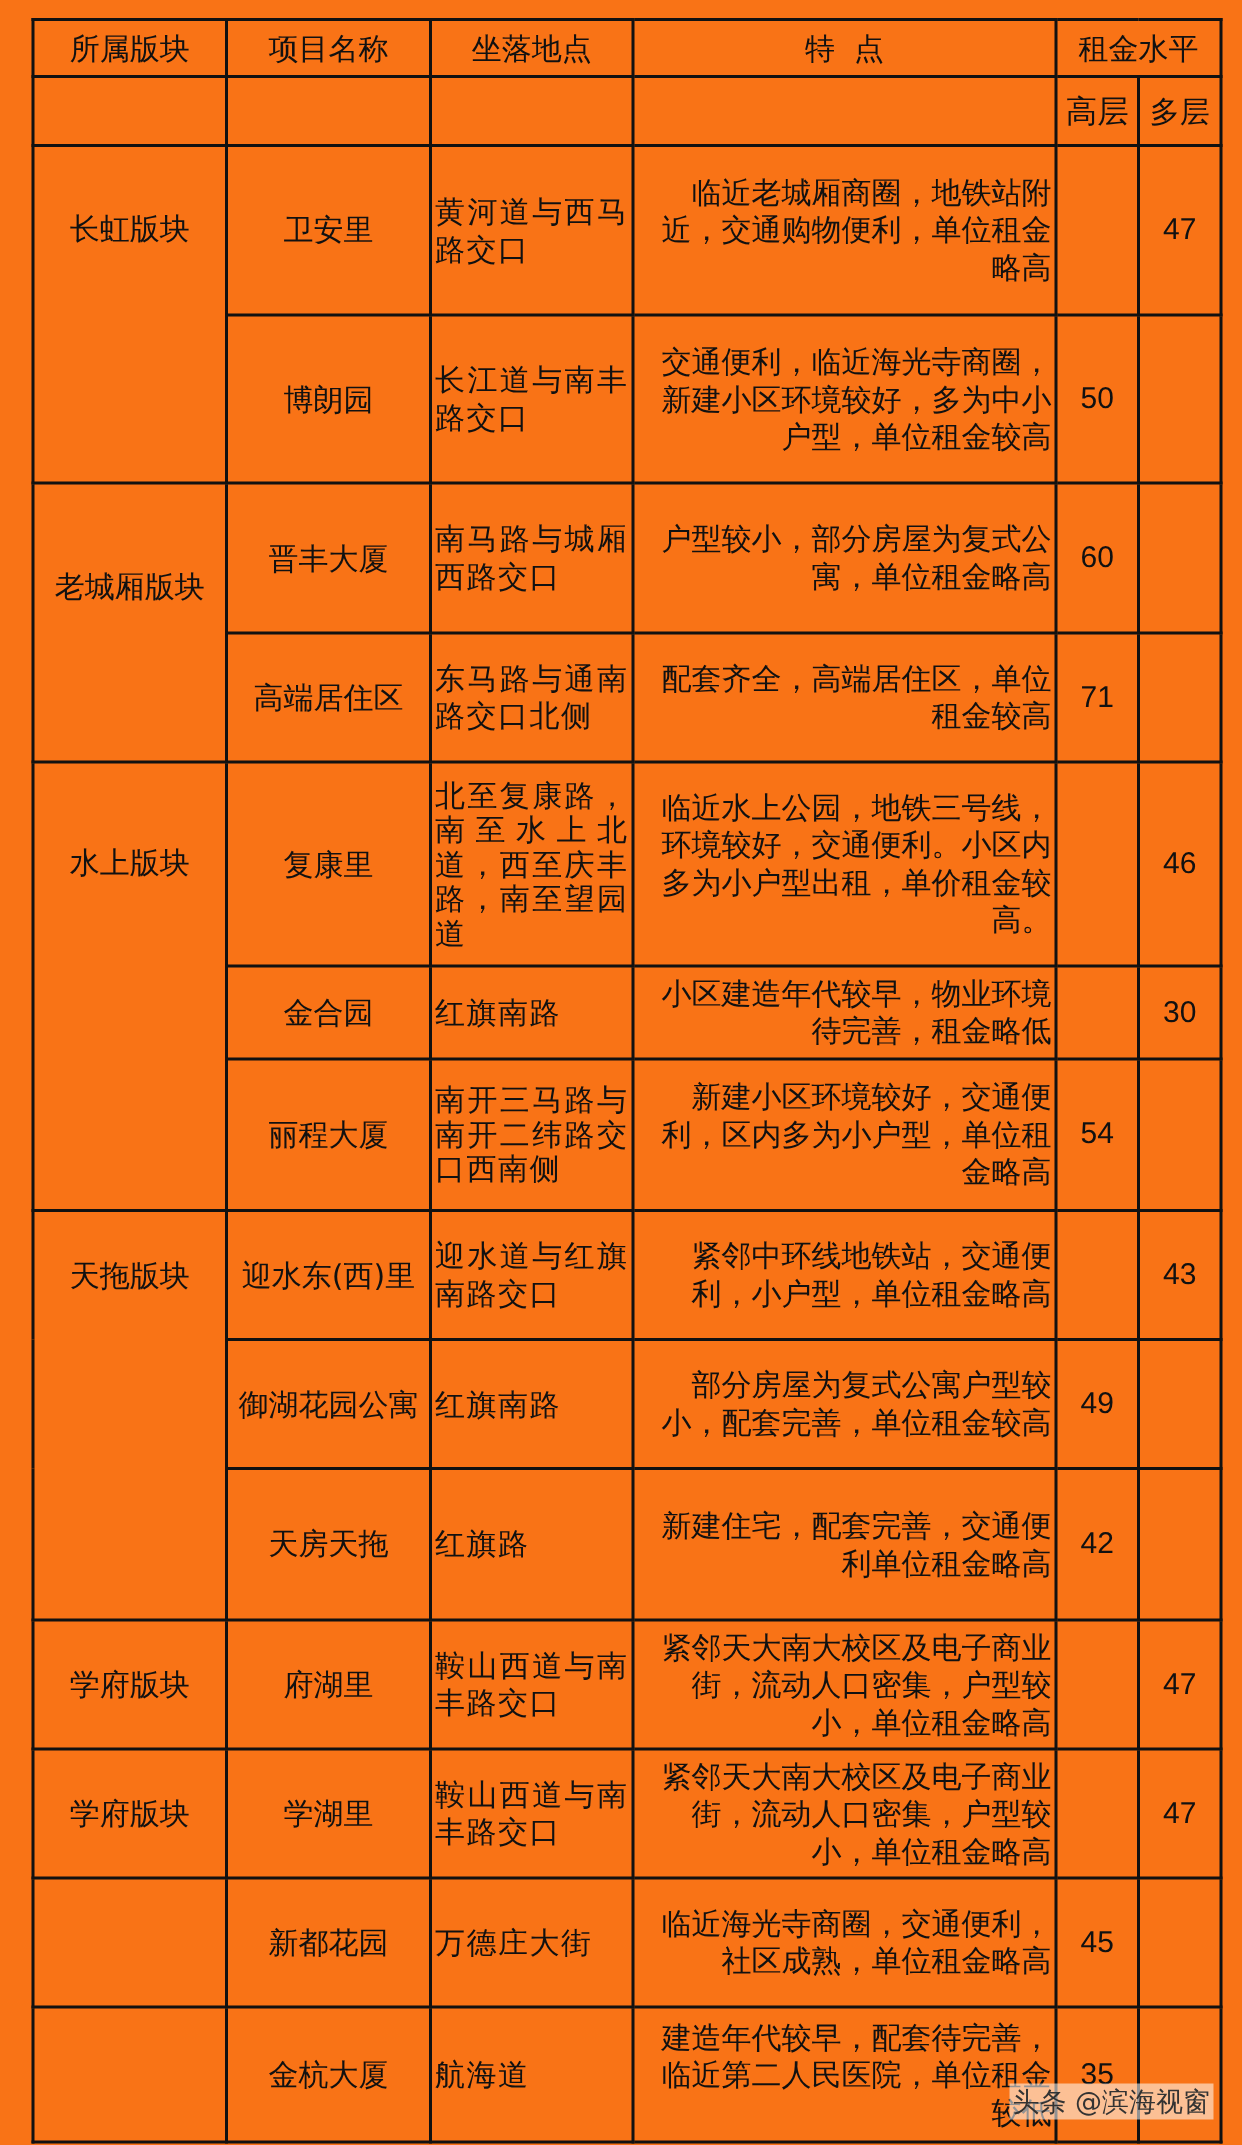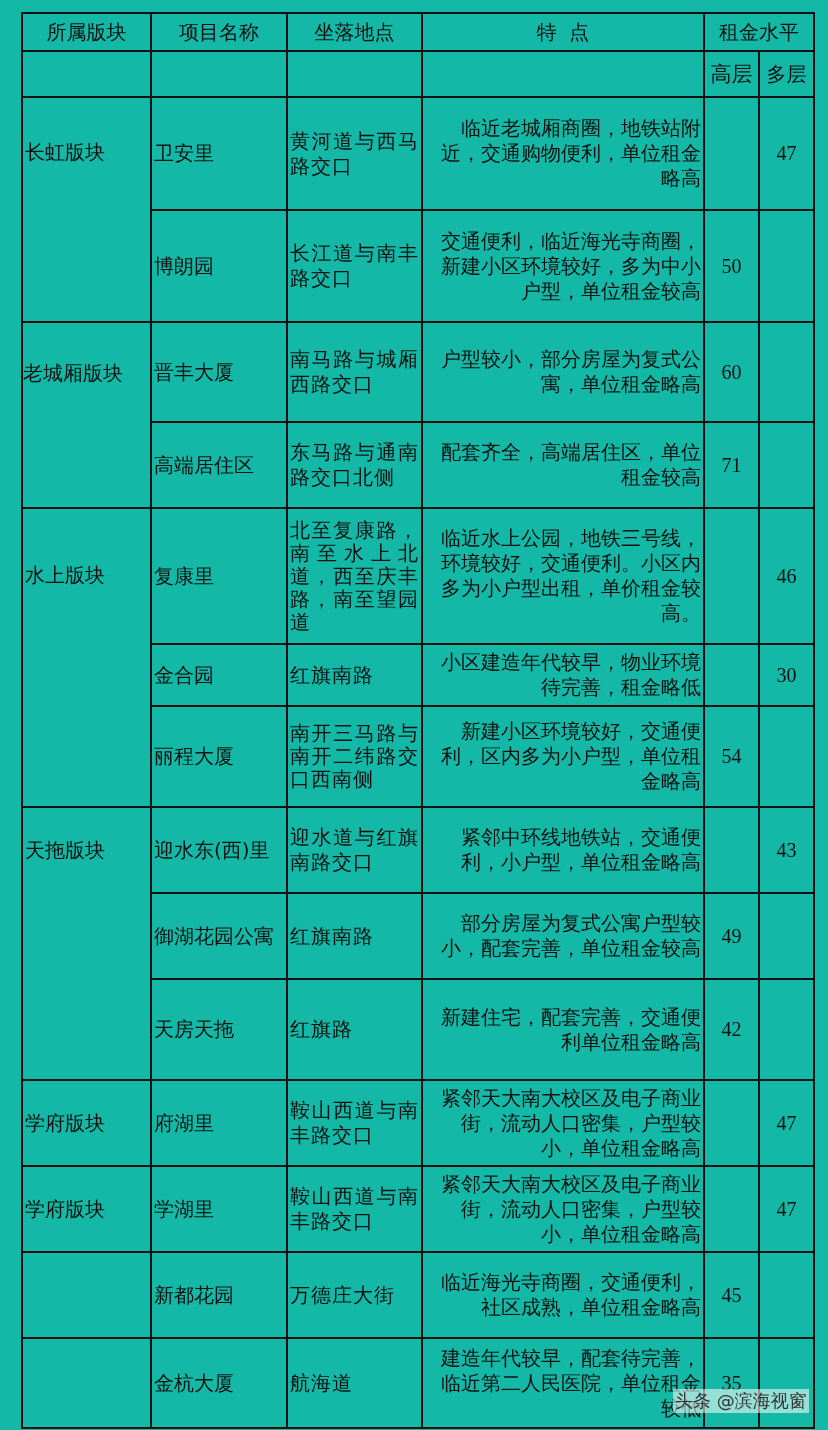--- a/index.html
+++ b/index.html
@@ -1,35 +1,35 @@
 <!DOCTYPE html>
 <html><head>
 <meta charset="utf-8">
 <style>
   html, body { margin: 0; padding: 0; background: #ffffff; }
   body { width: 828px; height: 1430px; overflow: hidden; position: relative;
          font-family: "DejaVu Sans", "Liberation Sans", sans-serif; color: #111; }
-  .page { position: absolute; left: 0; top: 0; width: 828px; height: 1430px; background: #14b8a6; }
+  .page { position: absolute; left: 0; top: 0; width: 828px; height: 1430px; background: #f97316; }
   table.rent {
     position: absolute; left: 21px; top: 12px;
     border-collapse: collapse; table-layout: fixed;
     width: 792px;
   }
   table.rent td {
     border: 2.5px solid #111;
     padding: 0 2px;
     vertical-align: middle;
     font-size: 20px;
     line-height: 25px;
     overflow: hidden;
   }
-  .c-center { text-align: left; }
+  .c-center { text-align: center; }
   .c-left { text-align: right; word-break: break-all; }
   .c-loc { text-align: justify; text-align-last: left; word-break: break-all; letter-spacing: 1px; }
-  .num { font-family: Liberation Serif, serif; font-size: 20px; text-align: center; }
+  .num { font-family: Liberation Sans, sans-serif; font-size: 20px; text-align: center; }
   .hdr { font-size: 21px; text-align: center; }
   .watermark {
     position: absolute; left: 673px; top: 1389px;
     font-size: 18px; color: #333; background: rgba(255,255,255,0.55);
     padding: 0 2px; letter-spacing: 0px; white-space: nowrap;
   }
 </style>
 </head>
 <body>
 
@@ -71,21 +71,21 @@
 
       <tr style="height:112px">
         <td class="c-center">博朗园</td>
         <td class="c-loc">长江道与南丰路交口</td>
         <td class="c-left">交通便利，临近海光寺商圈，新建小区环境较好，多为中小户型，单位租金较高</td>
         <td class="num">50</td>
         <td class="num"></td>
       </tr>
 
       <tr style="height:100px">
-        <td class="c-center" rowspan="2" style="vertical-align:top;padding-top:38px;padding-left:0;padding-right:0;white-space:nowrap">老城厢版块</td>
+        <td class="c-center" rowspan="2" style="vertical-align:top;padding-top:56px;padding-left:0;padding-right:0;white-space:nowrap">老城厢版块</td>
         <td class="c-center">晋丰大厦</td>
         <td class="c-loc">南马路与城厢西路交口</td>
         <td class="c-left">户型较小，部分房屋为复式公寓，单位租金略高</td>
         <td class="num">60</td>
         <td class="num"></td>
       </tr>
 
       <tr style="height:86px">
         <td class="c-center">高端居住区</td>
         <td class="c-loc">东马路与通南路交口北侧</td>

